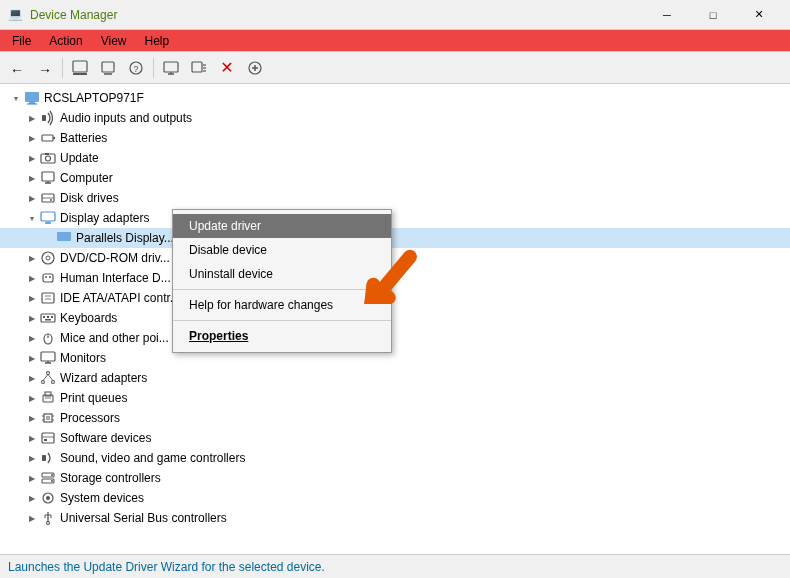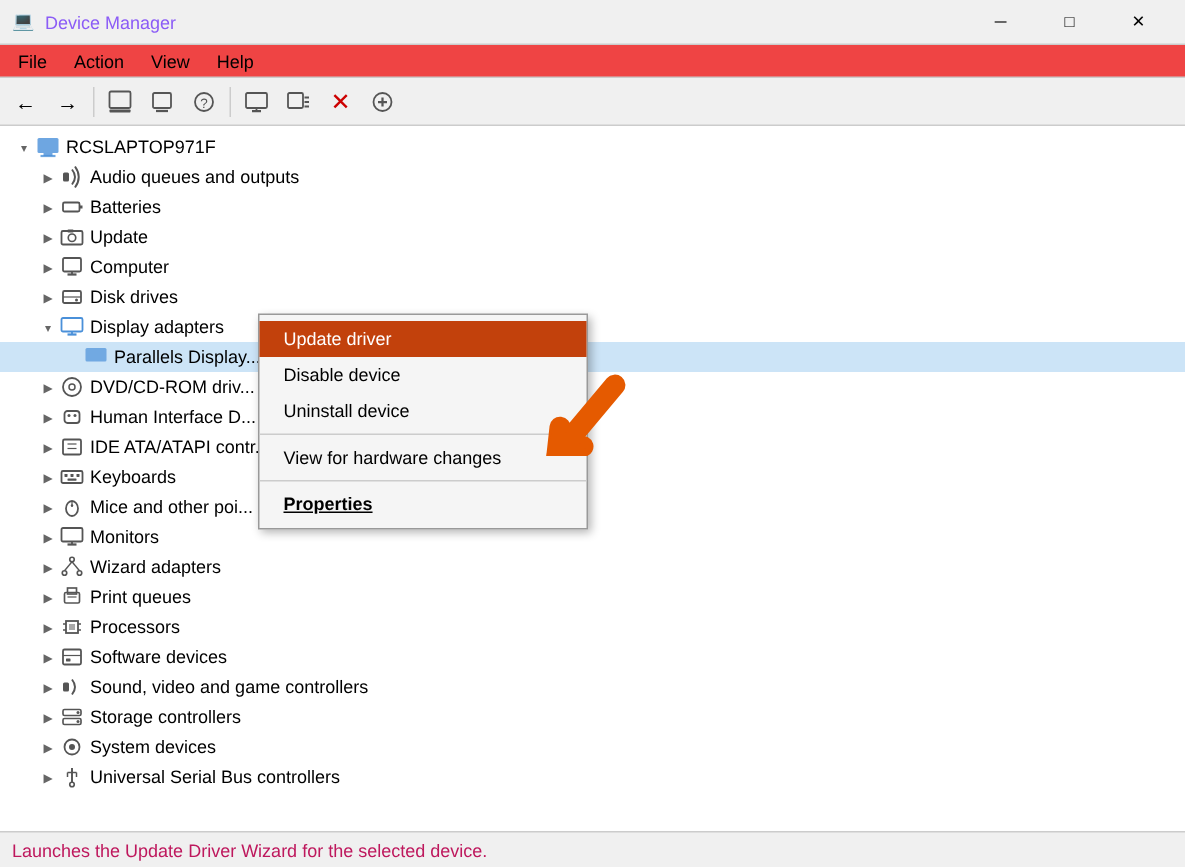--- a/index.html
+++ b/index.html
@@ -27,21 +27,21 @@
       display: flex;
       align-items: center;
       gap: 6px;
     }
     .title-bar-icon {
       width: 16px;
       height: 16px;
     }
     .title-bar-title {
       font-size: 12px;
-      color: #8b5cf6;
+      color: #4d7c0f;
     }
     .title-bar-controls {
       display: flex;
       gap: 0;
     }
     .title-btn {
       width: 46px;
       height: 30px;
       border: none;
       background: transparent;
@@ -176,21 +176,21 @@
       padding: 4px 0;
     }
     .ctx-item {
       padding: 5px 16px;
       cursor: pointer;
       font-size: 12px;
       color: #000;
       display: flex;
       align-items: center;
     }
-    .ctx-item.active { background: #c2410c; color: #fff; }
+    .ctx-item.active { background: #737373; color: #fff; }
     .ctx-item.bold { font-weight: bold; text-decoration: underline; }
     .ctx-sep {
       height: 1px;
       background: #ccc;
       margin: 3px 0;
     }
 
     
     .arrow-overlay {
       position: absolute;
@@ -206,21 +206,21 @@
       bottom: 0;
       left: 0;
       right: 0;
       height: 24px;
       background: #f0f0f0;
       border-top: 1px solid #ccc;
       display: flex;
       align-items: center;
       padding: 0 8px;
       font-size: 12px;
-      color: #be185d;
+      color: #0369a1;
     }
 
     
     .tree-view::-webkit-scrollbar { width: 16px; }
     .tree-view::-webkit-scrollbar-track { background: #f0f0f0; }
     .tree-view::-webkit-scrollbar-thumb { background: #c0c0c0; border: 1px solid #999; }
   </style>
 </head>
 <body>
 
@@ -316,21 +316,21 @@
     <div class="tree-item">
       <span class="tree-indent" style="width:20px;"></span>
       <span class="tree-expand">▶</span>
       <span class="tree-icon">
         <svg width="16" height="16" viewBox="0 0 16 16">
             <rect x="2" y="5" width="4" height="6" rx="1" fill="#555"></rect>
             <path d="M8 3 Q12 8 8 13" stroke="#555" stroke-width="1.3" fill="none"></path>
             <path d="M10 1 Q15 8 10 15" stroke="#555" stroke-width="1.3" fill="none"></path>
           </svg>
       </span>
-      <span class="tree-label">Audio queues and outputs</span>
+      <span class="tree-label">Audio inputs and outputs</span>
     </div>
 
     <div class="tree-item">
       <span class="tree-indent" style="width:20px;"></span>
       <span class="tree-expand">▶</span>
       <span class="tree-icon">
         <svg width="16" height="16" viewBox="0 0 16 16">
             <rect x="2" y="5" width="11" height="6" rx="1" fill="none" stroke="#555" stroke-width="1.2"></rect>
             <rect x="13" y="7" width="2" height="2" fill="#555"></rect>
           </svg>
@@ -597,21 +597,21 @@
       <span>Update driver</span>
     </div>
     <div class="ctx-item">
       <span>Disable device</span>
     </div>
     <div class="ctx-item">
       <span>Uninstall device</span>
     </div>
     <div class="ctx-sep"></div>
     <div class="ctx-item">
-      <span>View for hardware changes</span>
+      <span>Help for hardware changes</span>
     </div>
     <div class="ctx-sep"></div>
     <div class="ctx-item bold">
       <span>Properties</span>
     </div>
   </div>
 
   <div class="arrow-overlay">
     <svg width="120" height="100" viewBox="0 0 120 100">
 

